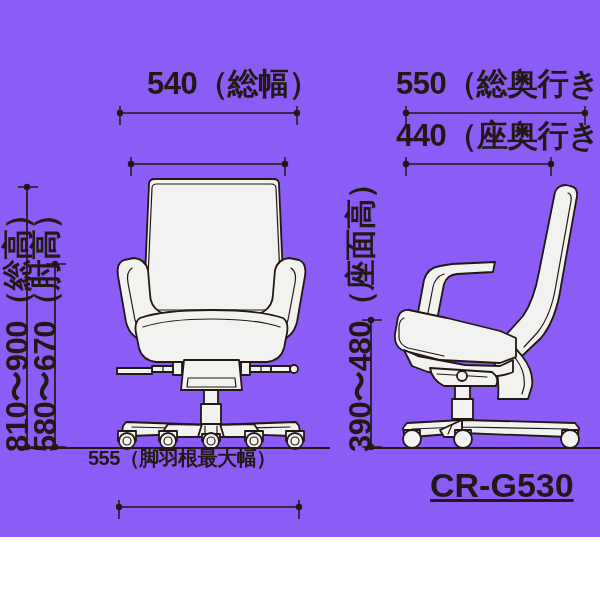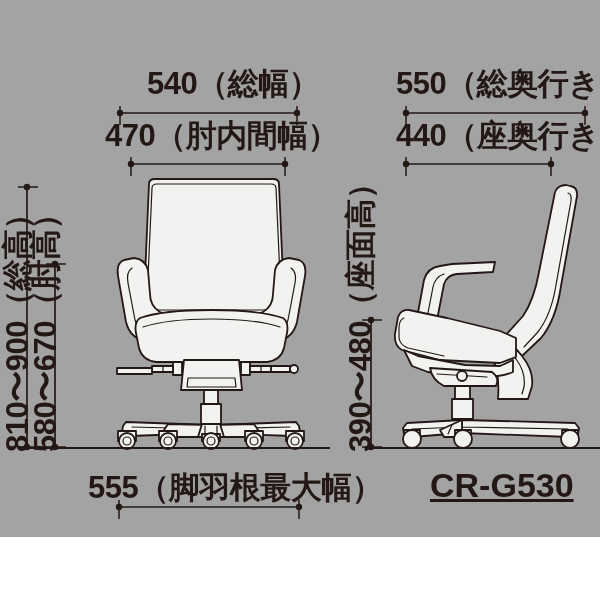--- a/index.html
+++ b/index.html
@@ -6,21 +6,21 @@
   html,body{margin:0;padding:0;background:#ffffff;}
   body{
     width:600px;height:600px;
     font-family:"Liberation Sans","DejaVu Sans",sans-serif;
     color:#231815;
     overflow:hidden;
   }
   #sheet{
     position:relative;
     width:600px;height:537px;
-    background:#a3a3a3;
+    background:#8b5cf6;
   }
   #sheet svg{position:absolute;left:0;top:0;}
 
   .lbl{
     position:absolute;
     color:#231815;
     font-weight:700;
     white-space:nowrap;
     letter-spacing:-0.5px;
     line-height:1;
@@ -245,29 +245,28 @@
       <line class="dim" x1="119" y1="507" x2="299" y2="507"></line>
       <circle class="dot" cx="119" cy="507" r="3.2"></circle>
       <circle class="dot" cx="299" cy="507" r="3.2"></circle>
       <line class="ext" x1="119" y1="500" x2="119" y2="519"></line>
       <line class="ext" x1="299" y1="500" x2="299" y2="519"></line>
     </g>
   </svg>
 
   <div class="lbl" style="left:147px;top:68px;font-size:31px;">540（総幅）</div>
 
-  <div class="lbl" style="left:105px;top:120px;font-size:31px;">470（肘内間幅）</div>
 
   <div class="lbl" style="left:396px;top:68px;font-size:31px;">550（総奥行き）</div>
 
   <div class="lbl" style="left:396px;top:120px;font-size:31px;">440（座奥行き）</div>
 
   <div class="lbl vlbl" style="left:2px;top:452px;font-size:31px;">810〜900（総高）</div>
 
   <div class="lbl vlbl" style="left:30px;top:452px;font-size:31px;">580〜670（肘高）</div>
 
   <div class="lbl vlbl" style="left:345px;top:452px;font-size:31px;">390〜480（座面高）</div>
 
-  <div class="lbl" style="left:88px;top:472px;font-size:31px;">555（脚羽根最大幅）</div>
+  <div class="lbl" style="left:88px;top:448px;font-size:20px;">555（脚羽根最大幅）</div>
 
   <div id="model" style="left:430px;top:466px;font-size:34px;text-decoration:underline;">CR-G530</div>
 
 </div>
 
 </body></html>

